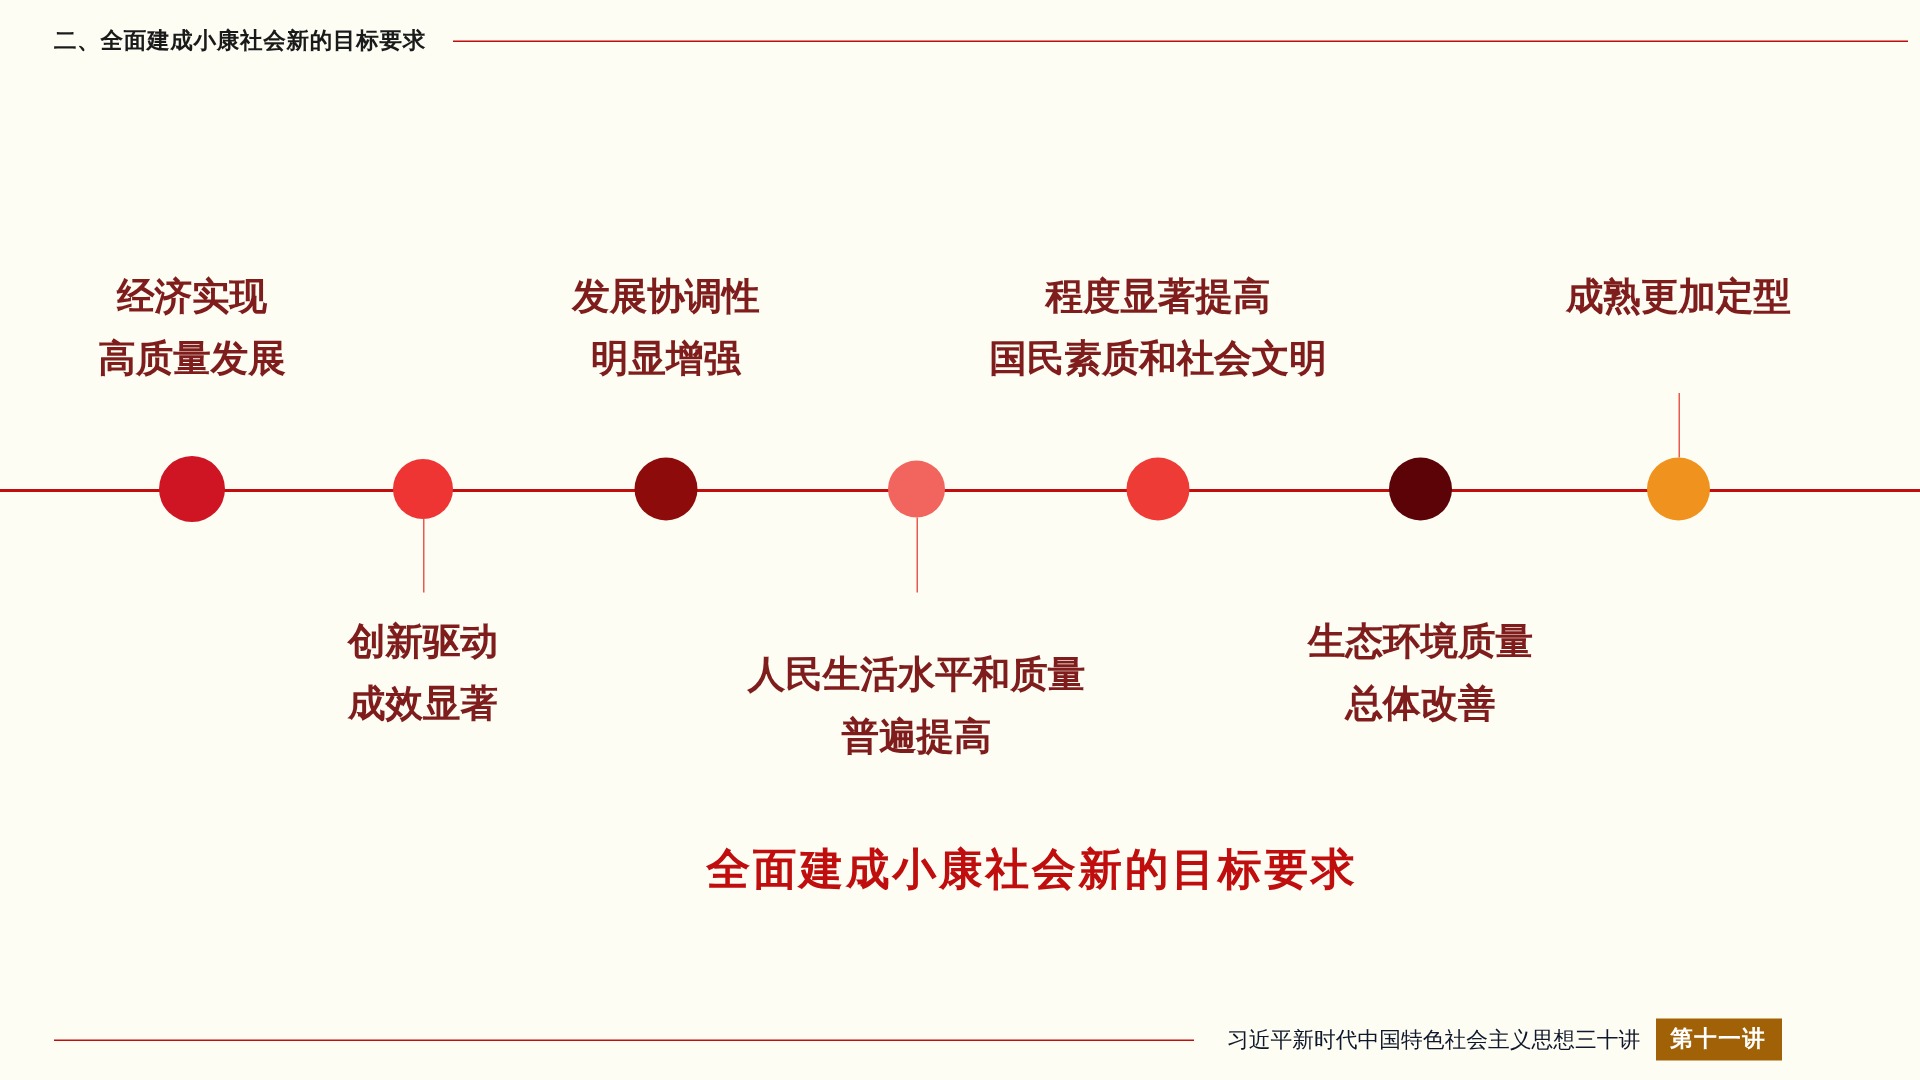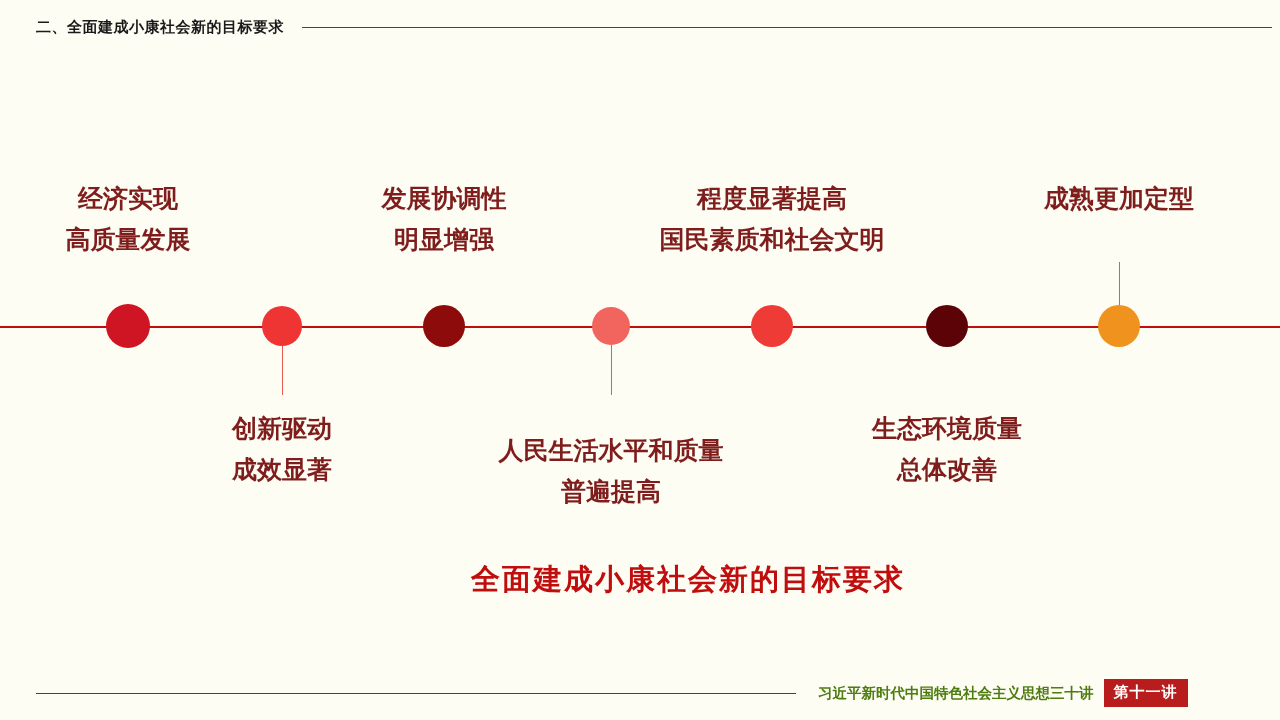--- a/index.html
+++ b/index.html
@@ -110,27 +110,27 @@
   }
   .footer-rule {
     height: 0;
     border-top: 1.5px solid #c00d0d;
     margin-left: 36px;
     width: 760px;
   }
   .footer-text {
     margin-left: 22px;
     font-size: 14.5px;
-    font-weight: bold;
-    color: #4d7c0f;
+    font-weight: normal;
+    color: #0f172a;
     white-space: nowrap;
   }
   .footer-badge {
     margin-left: 10px;
-    background: #b91c1c;
+    background: #a16207;
     color: #ffffff;
     font-size: 15px;
     font-weight: bold;
     padding: 4px 10px 5px 10px;
     letter-spacing: 1px;
     white-space: nowrap;
   }
 </style>
 </head>
 <body>

